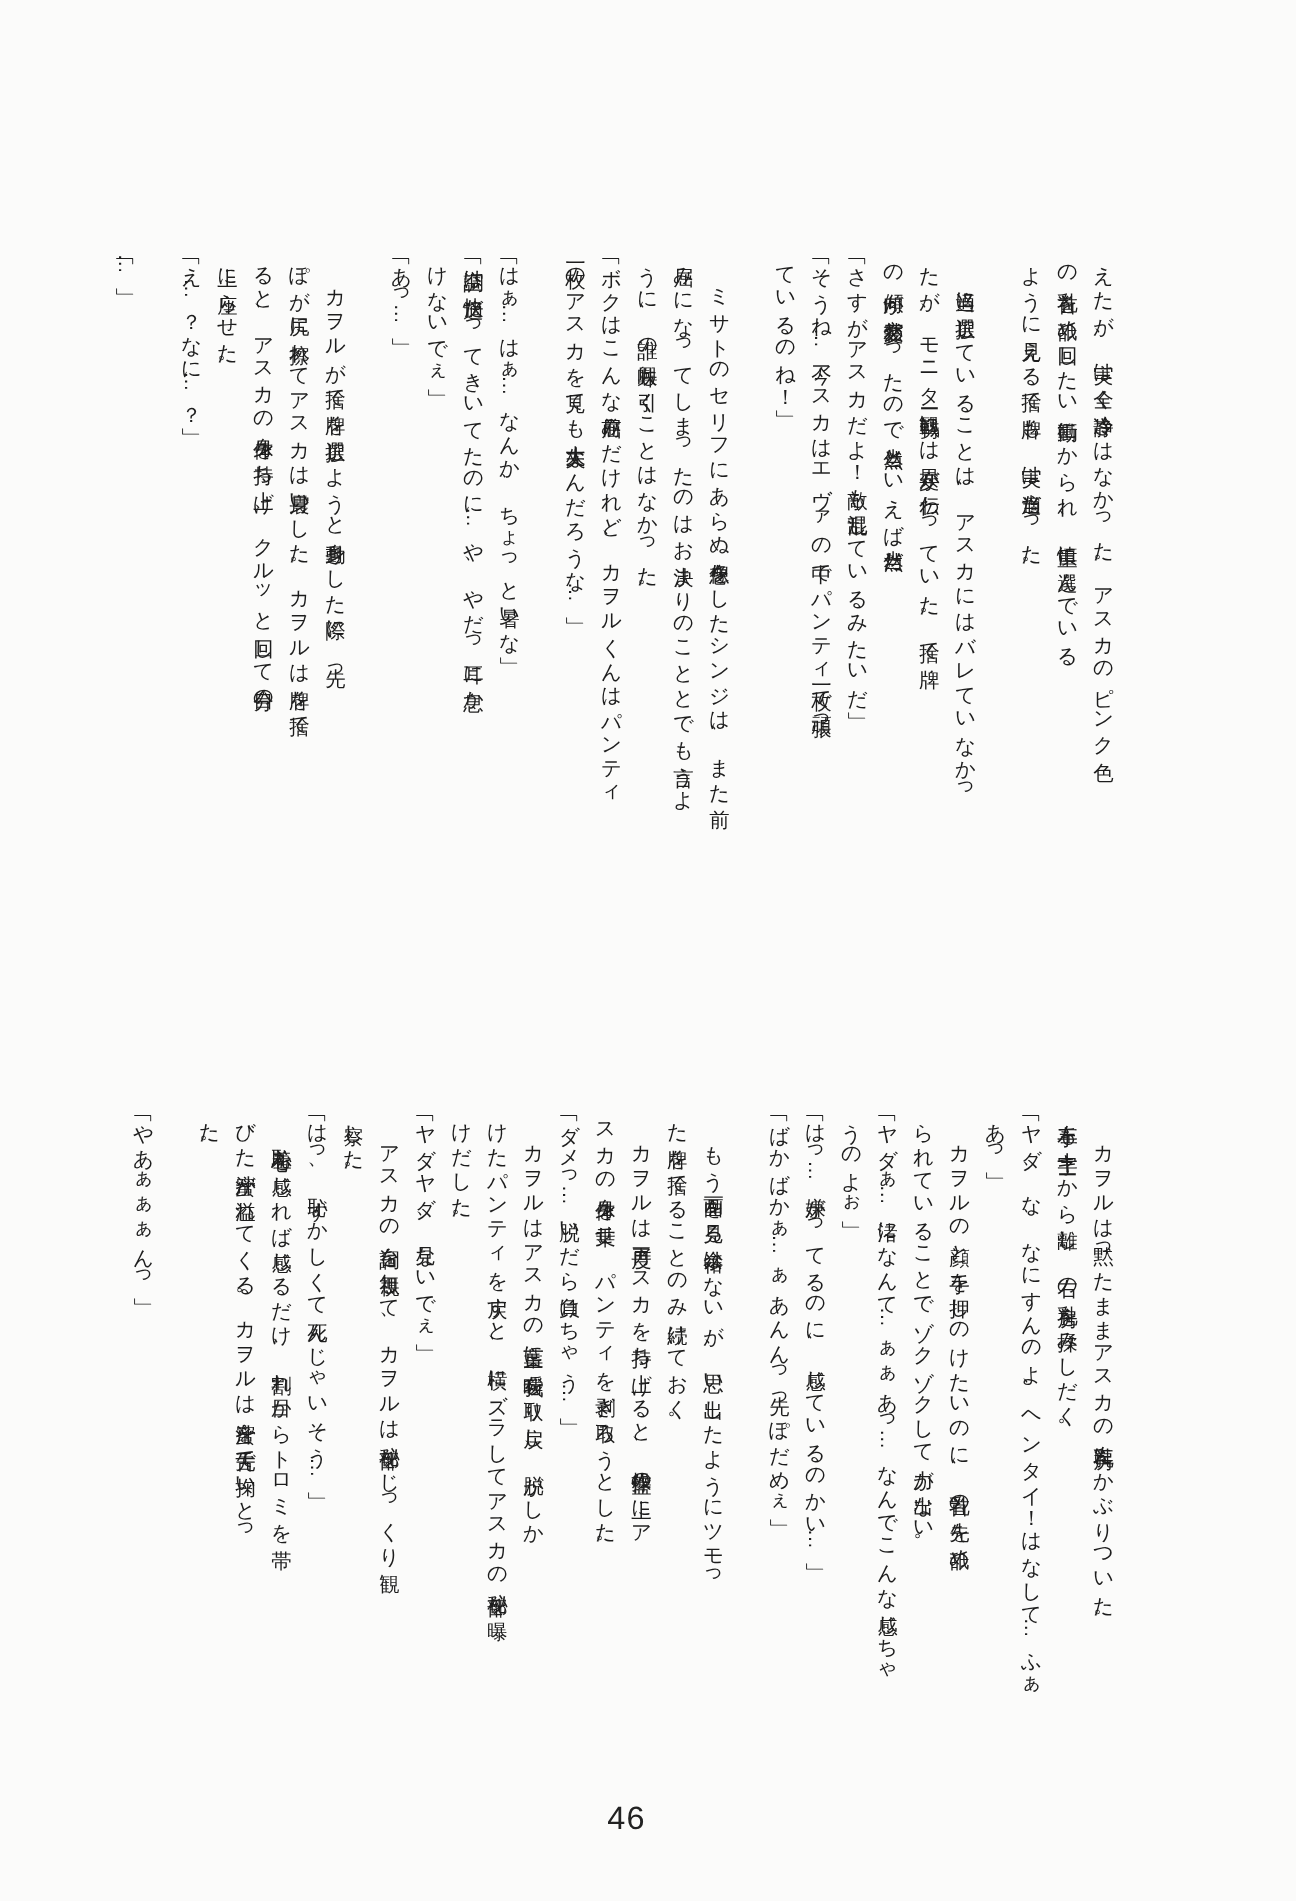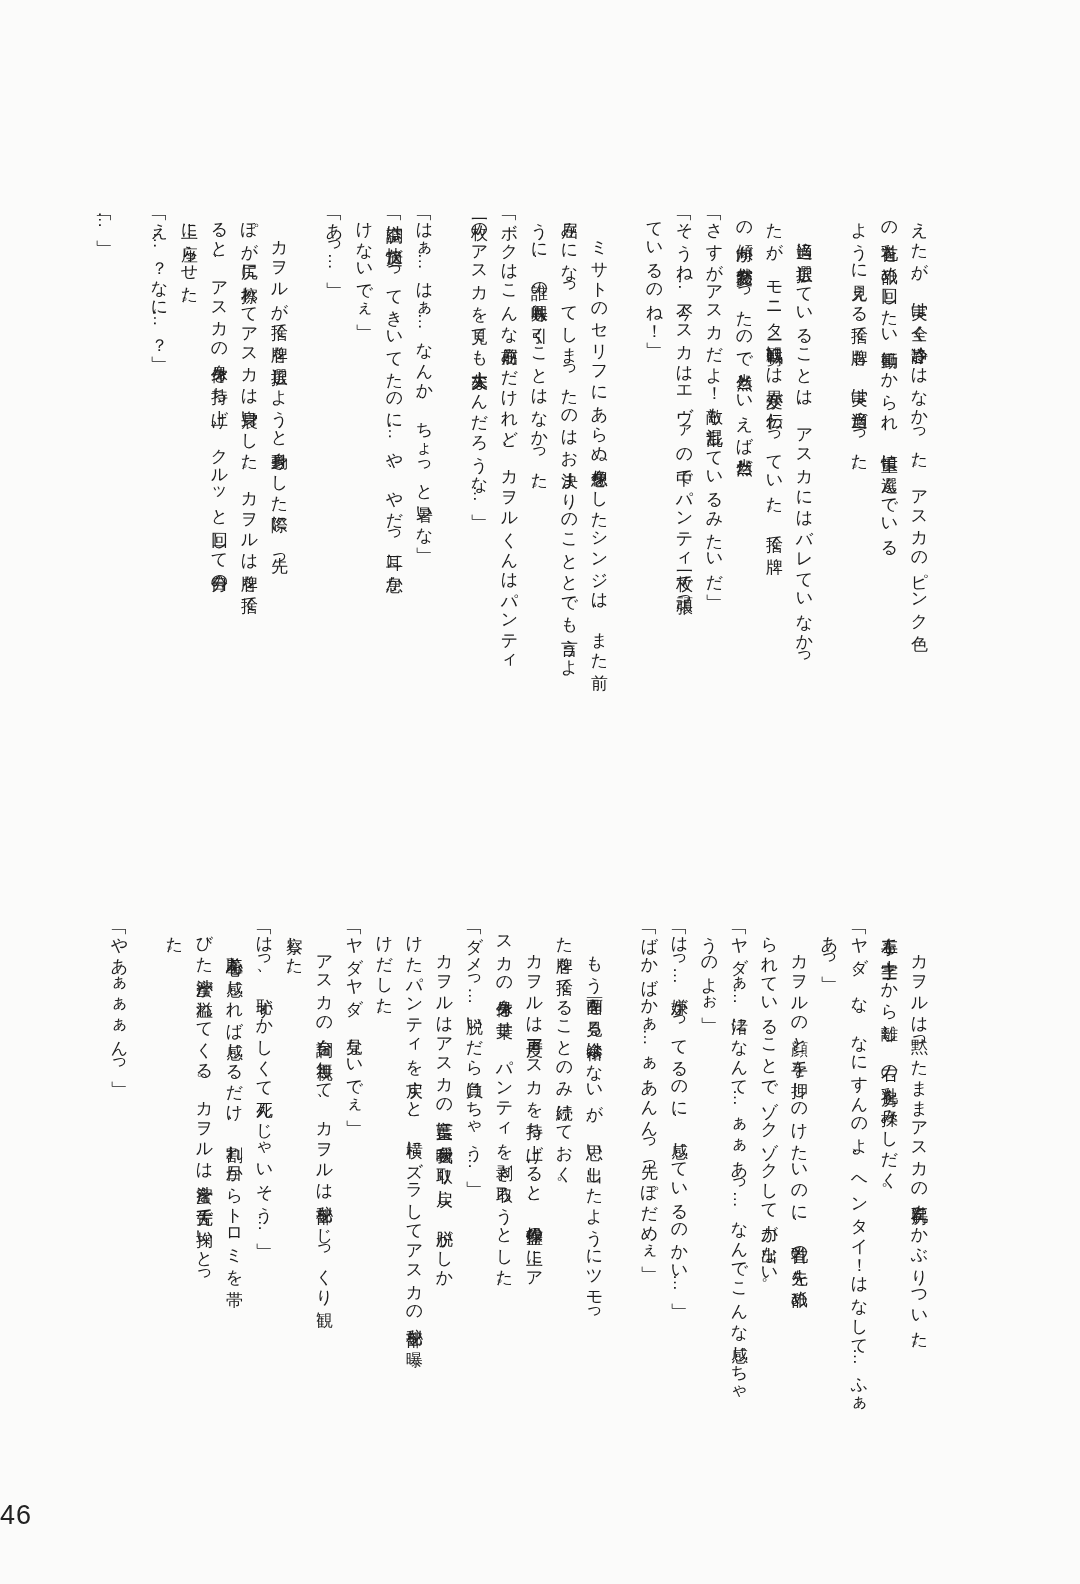--- a/index.html
+++ b/index.html
@@ -30,20 +30,21 @@
   #bottom-block { top: 924px; }
   .vgroup { display: block; }
   .vgroup + .vgroup { margin-right: 25px; }
   .vline { display: block; }
   .vline.indent { padding-top: 19px; }
   .page-number {
     position: absolute;
     top: 1500px;
     left: 0;
     right: 36px;
+    text-align: center;
     font-size: 27px;
     letter-spacing: 1px;
     color: #222222;
   }
 </style>
 </head>
 <body>
 
 <div id="top-block" class="vblock">
     <div class="vgroup">

